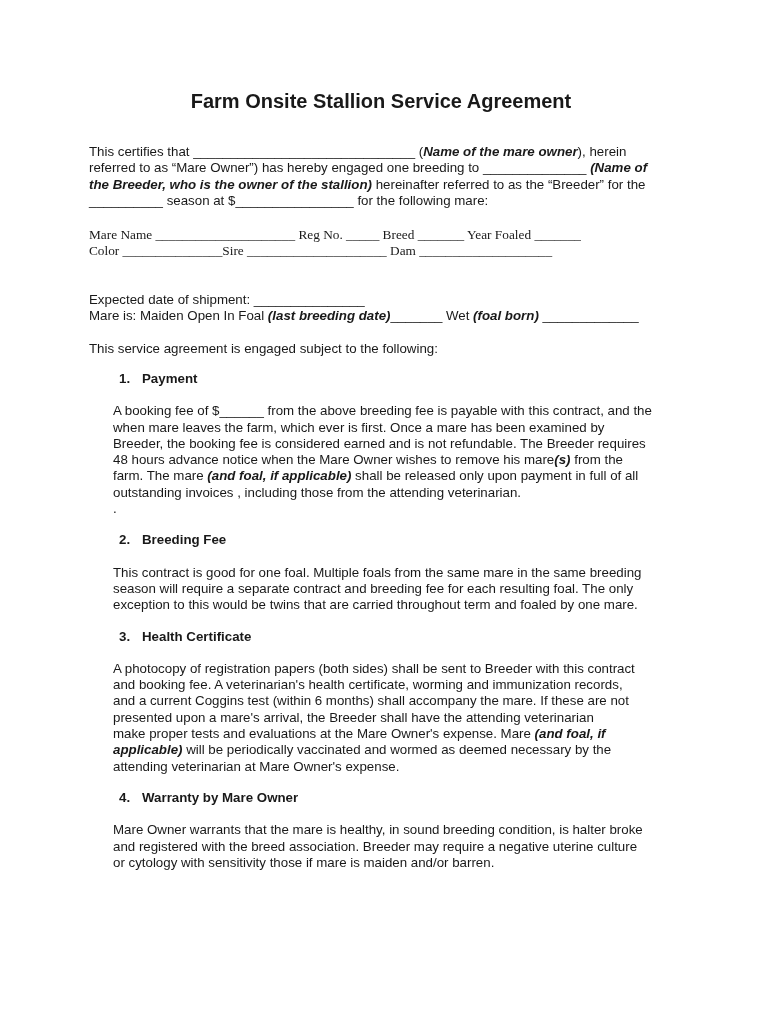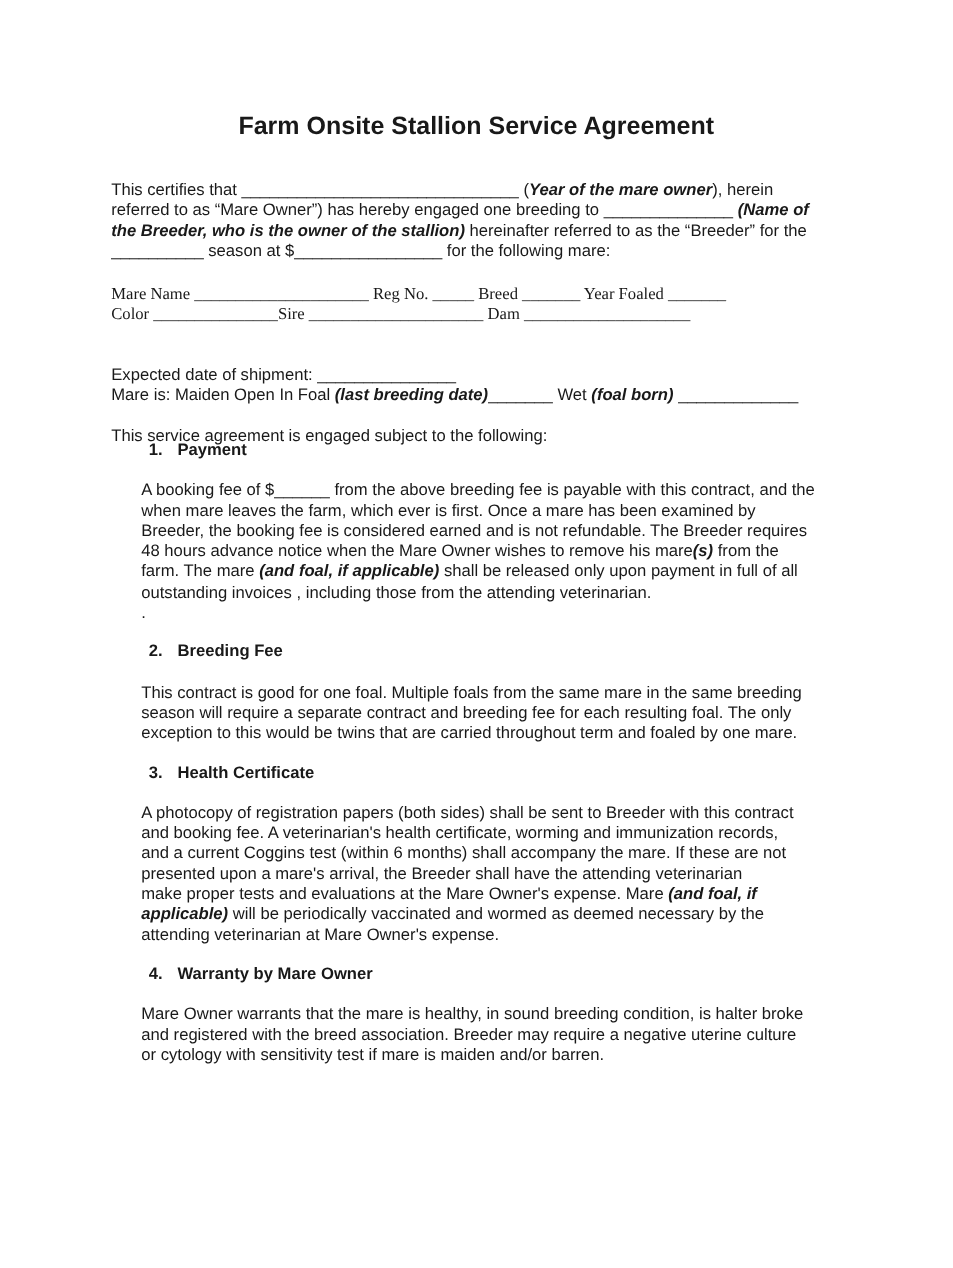--- a/index.html
+++ b/index.html
@@ -28,41 +28,41 @@
   .intro-block        { top: 144px; }
   .mare-info-block    { top: 227px; font-family: Liberation Serif, serif; }
   .shipment-block     { top: 292px; }
   .mare-status-block  { top: 308px; }
   .subject-block      { top: 341px; }
   .line { white-space: pre; }
   .seg-bi { font-weight: 700; font-style: italic; }
   .sections {
     position: absolute;
     left: 0;
-    top: 337px;
+    top: 356px;
     width: 100%;
     overflow: hidden;
   }
   .section-heading {
     margin: 15px 0 0 119px;
     font-weight: 700;
     white-space: pre;
   }
   .heading-number { display: inline-block; width: 23px; }
   .section-paragraph { margin: 16px 0 15px 113px; }
 </style>
 </head>
 <body>
 
 <div class="page">
 
   <div class="doc-title">Farm Onsite Stallion Service Agreement</div>
 
   <div class="abs intro-block">
-      <div class="line"><span>This certifies that ______________________________ (</span><span class="seg-bi">Year of the mare owner</span><span>), herein</span></div>
+      <div class="line"><span>This certifies that ______________________________ (</span><span class="seg-bi">Name of the mare owner</span><span>), herein</span></div>
       <div class="line"><span>referred to as “Mare Owner”) has hereby engaged one breeding to ______________ </span><span class="seg-bi">(Name of</span></div>
       <div class="line"><span class="seg-bi">the Breeder, who is the owner of the stallion)</span><span> hereinafter referred to as the “Breeder” for the</span></div>
       <div class="line"><span>__________ season at $________________ for the following mare:</span></div>
     </div>
 
   <div class="abs mare-info-block">
       <div class="line"><span>Mare Name _____________________ Reg No. _____ Breed _______ Year Foaled _______</span></div>
       <div class="line"><span>Color _______________Sire _____________________ Dam ____________________</span></div>
     </div>
 
@@ -96,17 +96,17 @@
         <div class="line"><span>and a current Coggins test (within 6 months) shall accompany the mare. If these are not</span></div>
         <div class="line"><span>presented upon a mare's arrival, the Breeder shall have the attending veterinarian</span></div>
         <div class="line"><span>make proper tests and evaluations at the Mare Owner's expense. Mare </span><span class="seg-bi">(and foal, if</span></div>
         <div class="line"><span class="seg-bi">applicable)</span><span> will be periodically vaccinated and wormed as deemed necessary by the</span></div>
         <div class="line"><span>attending veterinarian at Mare Owner's expense.</span></div>
       </div>
       <div class="section-heading"><span class="heading-number">4.</span><span class="heading-label">Warranty by Mare Owner</span></div>
       <div class="section-paragraph">
         <div class="line"><span>Mare Owner warrants that the mare is healthy, in sound breeding condition, is halter broke</span></div>
         <div class="line"><span>and registered with the breed association. Breeder may require a negative uterine culture</span></div>
-        <div class="line"><span>or cytology with sensitivity test if mare is maiden and/or barren.</span></div>
+        <div class="line"><span>or cytology with sensitivity those if mare is maiden and/or barren.</span></div>
       </div>
     </div>
 
 </div>
 
 </body></html>

